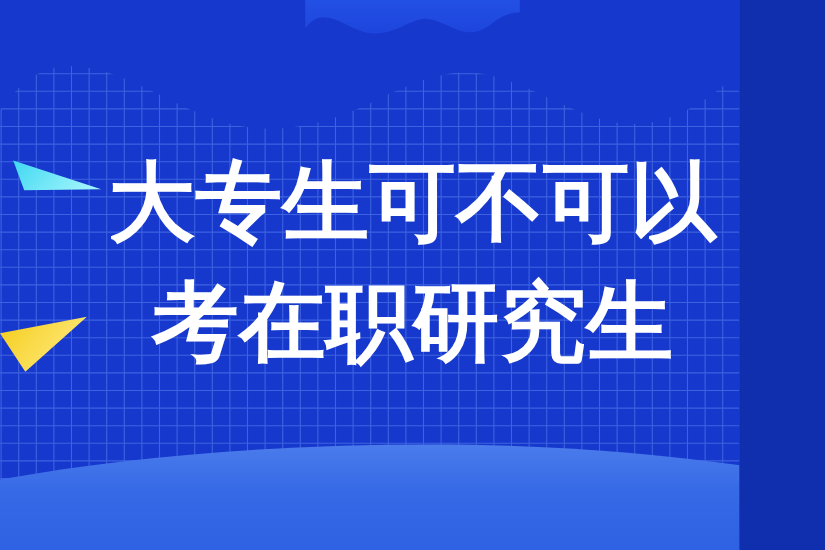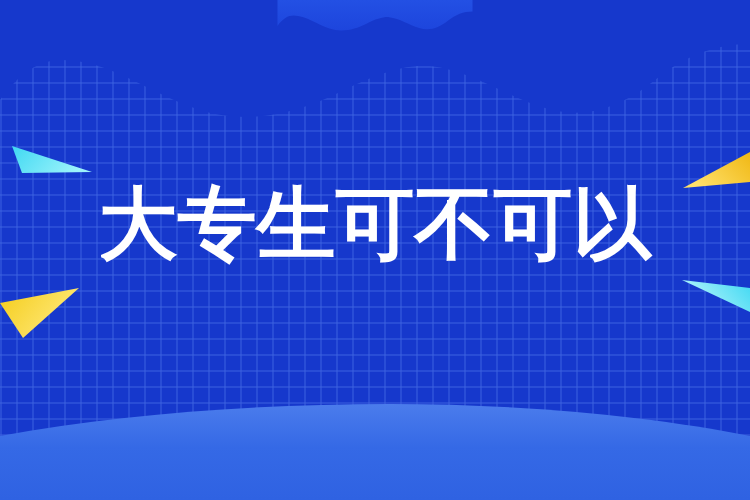--- a/index.html
+++ b/index.html
@@ -6,21 +6,21 @@
     margin: 0;
     padding: 0;
     background: #0f2fae;
   }
   body {
     font-family: "Liberation Sans", "DejaVu Sans", sans-serif;
   }
 
   #banner {
     position: relative;
-    width: 750px;
+    width: 672px;
     height: 500px;
     overflow: hidden;
     background: #c2410c;
     user-select: none;
   }
 
   
   .layer {
     position: absolute;
     left: 0;
@@ -229,15 +229,16 @@
 
     <polygon points="683,188 750,152 750,182" fill="url(#yellowGradA)"></polygon>
 
     <polygon points="0,303 23,338 79,288" fill="url(#yellowGradB)"></polygon>
 
     <polygon points="682,280 750,288 750,312" fill="url(#cyanGradB)"></polygon>
   </svg>
 
   <div id="headline">
     <div id="headline-line-1" class="headline-line">大专生可不可以</div>
+    <div id="headline-line-2" class="headline-line">考在职研究生</div>
   </div>
 
 </div>
 
 </body></html>

